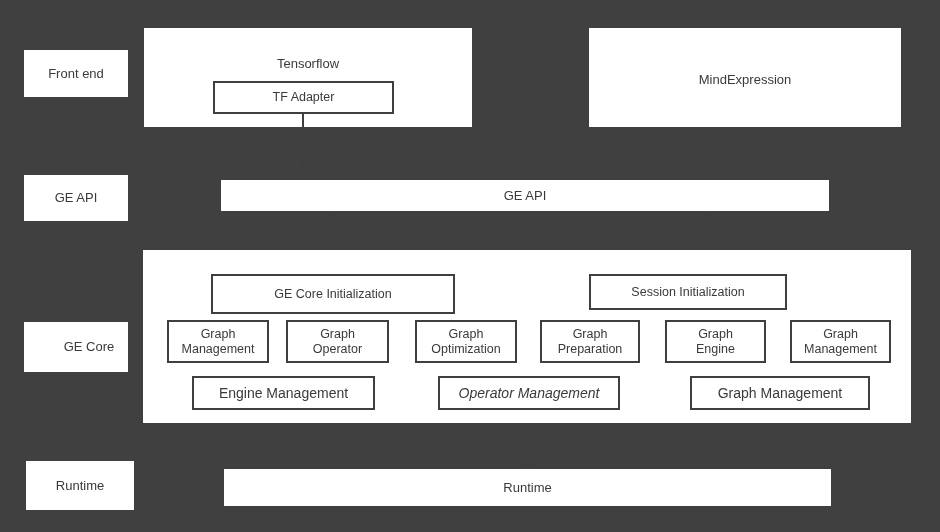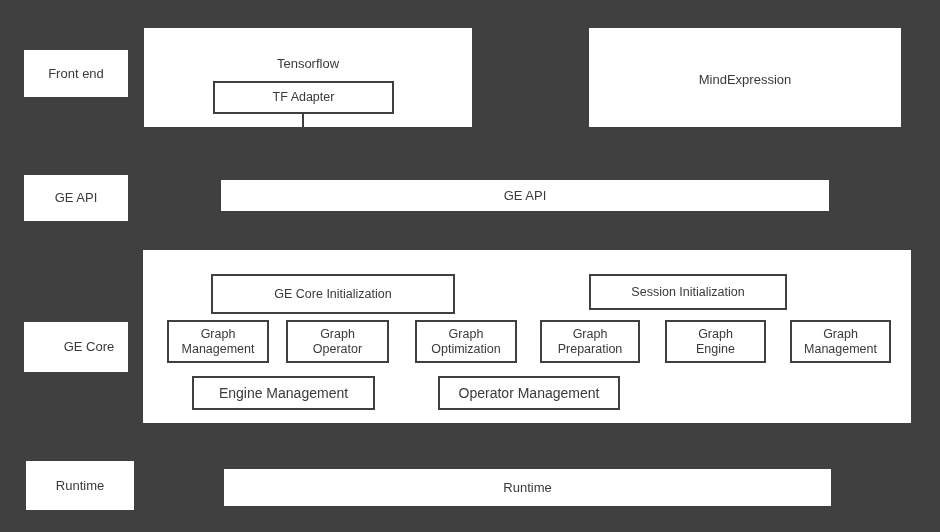--- a/index.html
+++ b/index.html
@@ -178,24 +178,27 @@
     <span>
       <span>Graph</span><br>
       <span>Management</span>
     </span>
   </div>
 
   <div class="box module small" style="left:192px; top:376px; width:183px; height:34px;">
     <span>Engine Management</span>
   </div>
 
-  <div class="box module small" style="left:438px; top:376px; width:182px; height:34px;">
+  <div class="box module small" style="left:438px; top:376px; width:182px; height:34px;font-style:italic;">
     <span>Operator Management</span>
   </div>
 
+  <div class="box module small" style="left:690px; top:376px; width:180px; height:34px;">
+    <span>Graph Management</span>
+  </div>
 
   <div class="conn">
     <div class="conn-line" style="left:527px; top:425px; height:34px;"></div>
     <div class="conn-head" style="left:522px; top:457px;"></div>
   </div>
 
   <div class="box bar" style="left:222px; top:467px; width:611px; height:41px;">
     <span>Runtime</span>
   </div>
 

